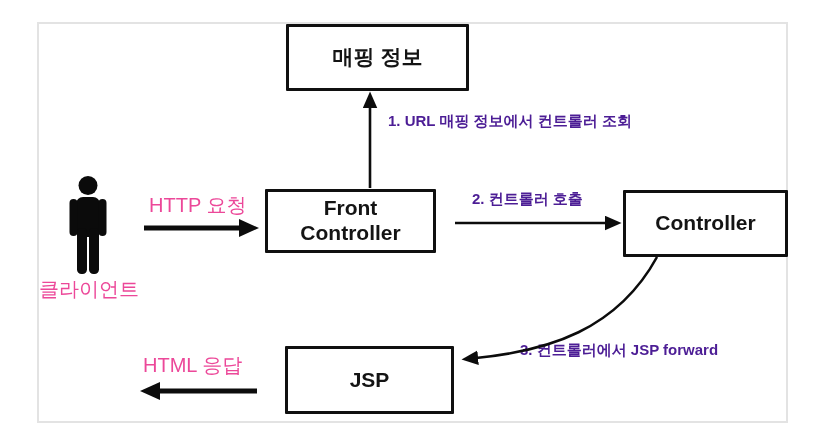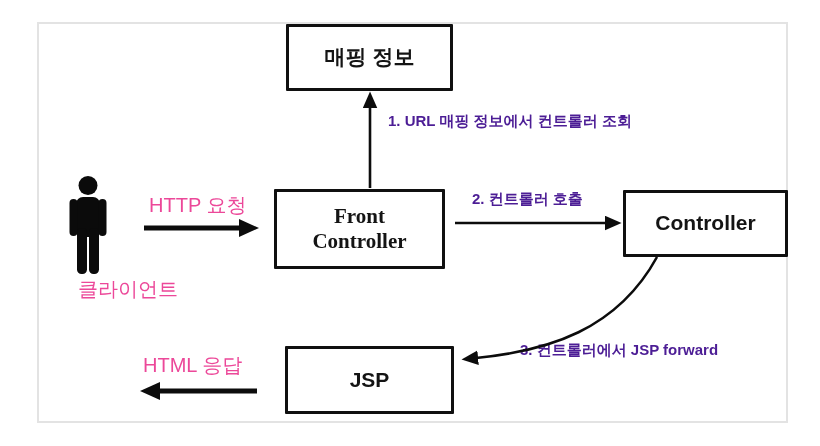--- a/index.html
+++ b/index.html
@@ -36,36 +36,36 @@
     align-items: center;
     justify-content: center;
     text-align: center;
     font-weight: bold;
     font-size: 21px;
     color: #141414;
     line-height: 1.18;
     z-index: 2;
     border-radius: 1px;
   }
-  .box-mapping   { left: 286px; top: 24px;  width: 167px; height: 67px; }
-  .box-front     { left: 274px; top: 189px; width: 171px; height: 80px; font-family: Liberation Serif, serif; }
+  .box-mapping   { left: 286px; top: 24px;  width: 183px; height: 67px; }
+  .box-front     { left: 265px; top: 189px; width: 171px; height: 64px; }
   .box-controller{ left: 623px; top: 190px; width: 165px; height: 67px; }
   .box-jsp       { left: 285px; top: 346px; width: 169px; height: 68px; }
 
   .gray-label {
     position: absolute;
     color: #ec4899;
     font-size: 20px;
     font-weight: 500;
     white-space: nowrap;
     z-index: 2;
   }
   .lbl-http   { left: 149px; top: 192px; }
   .lbl-html   { left: 143px; top: 352px; }
-  .lbl-client { left: 38px;  top: 276px; width: 102px; text-align: left; padding-left: 40px; }
+  .lbl-client { left: 38px;  top: 276px; width: 102px; text-align: center; }
 
   .step-label {
     position: absolute;
     color: #4c1d95;
     font-size: 15px;
     font-weight: bold;
     white-space: nowrap;
     z-index: 2;
   }
   .lbl-step1 { left: 388px; top: 112px; }

